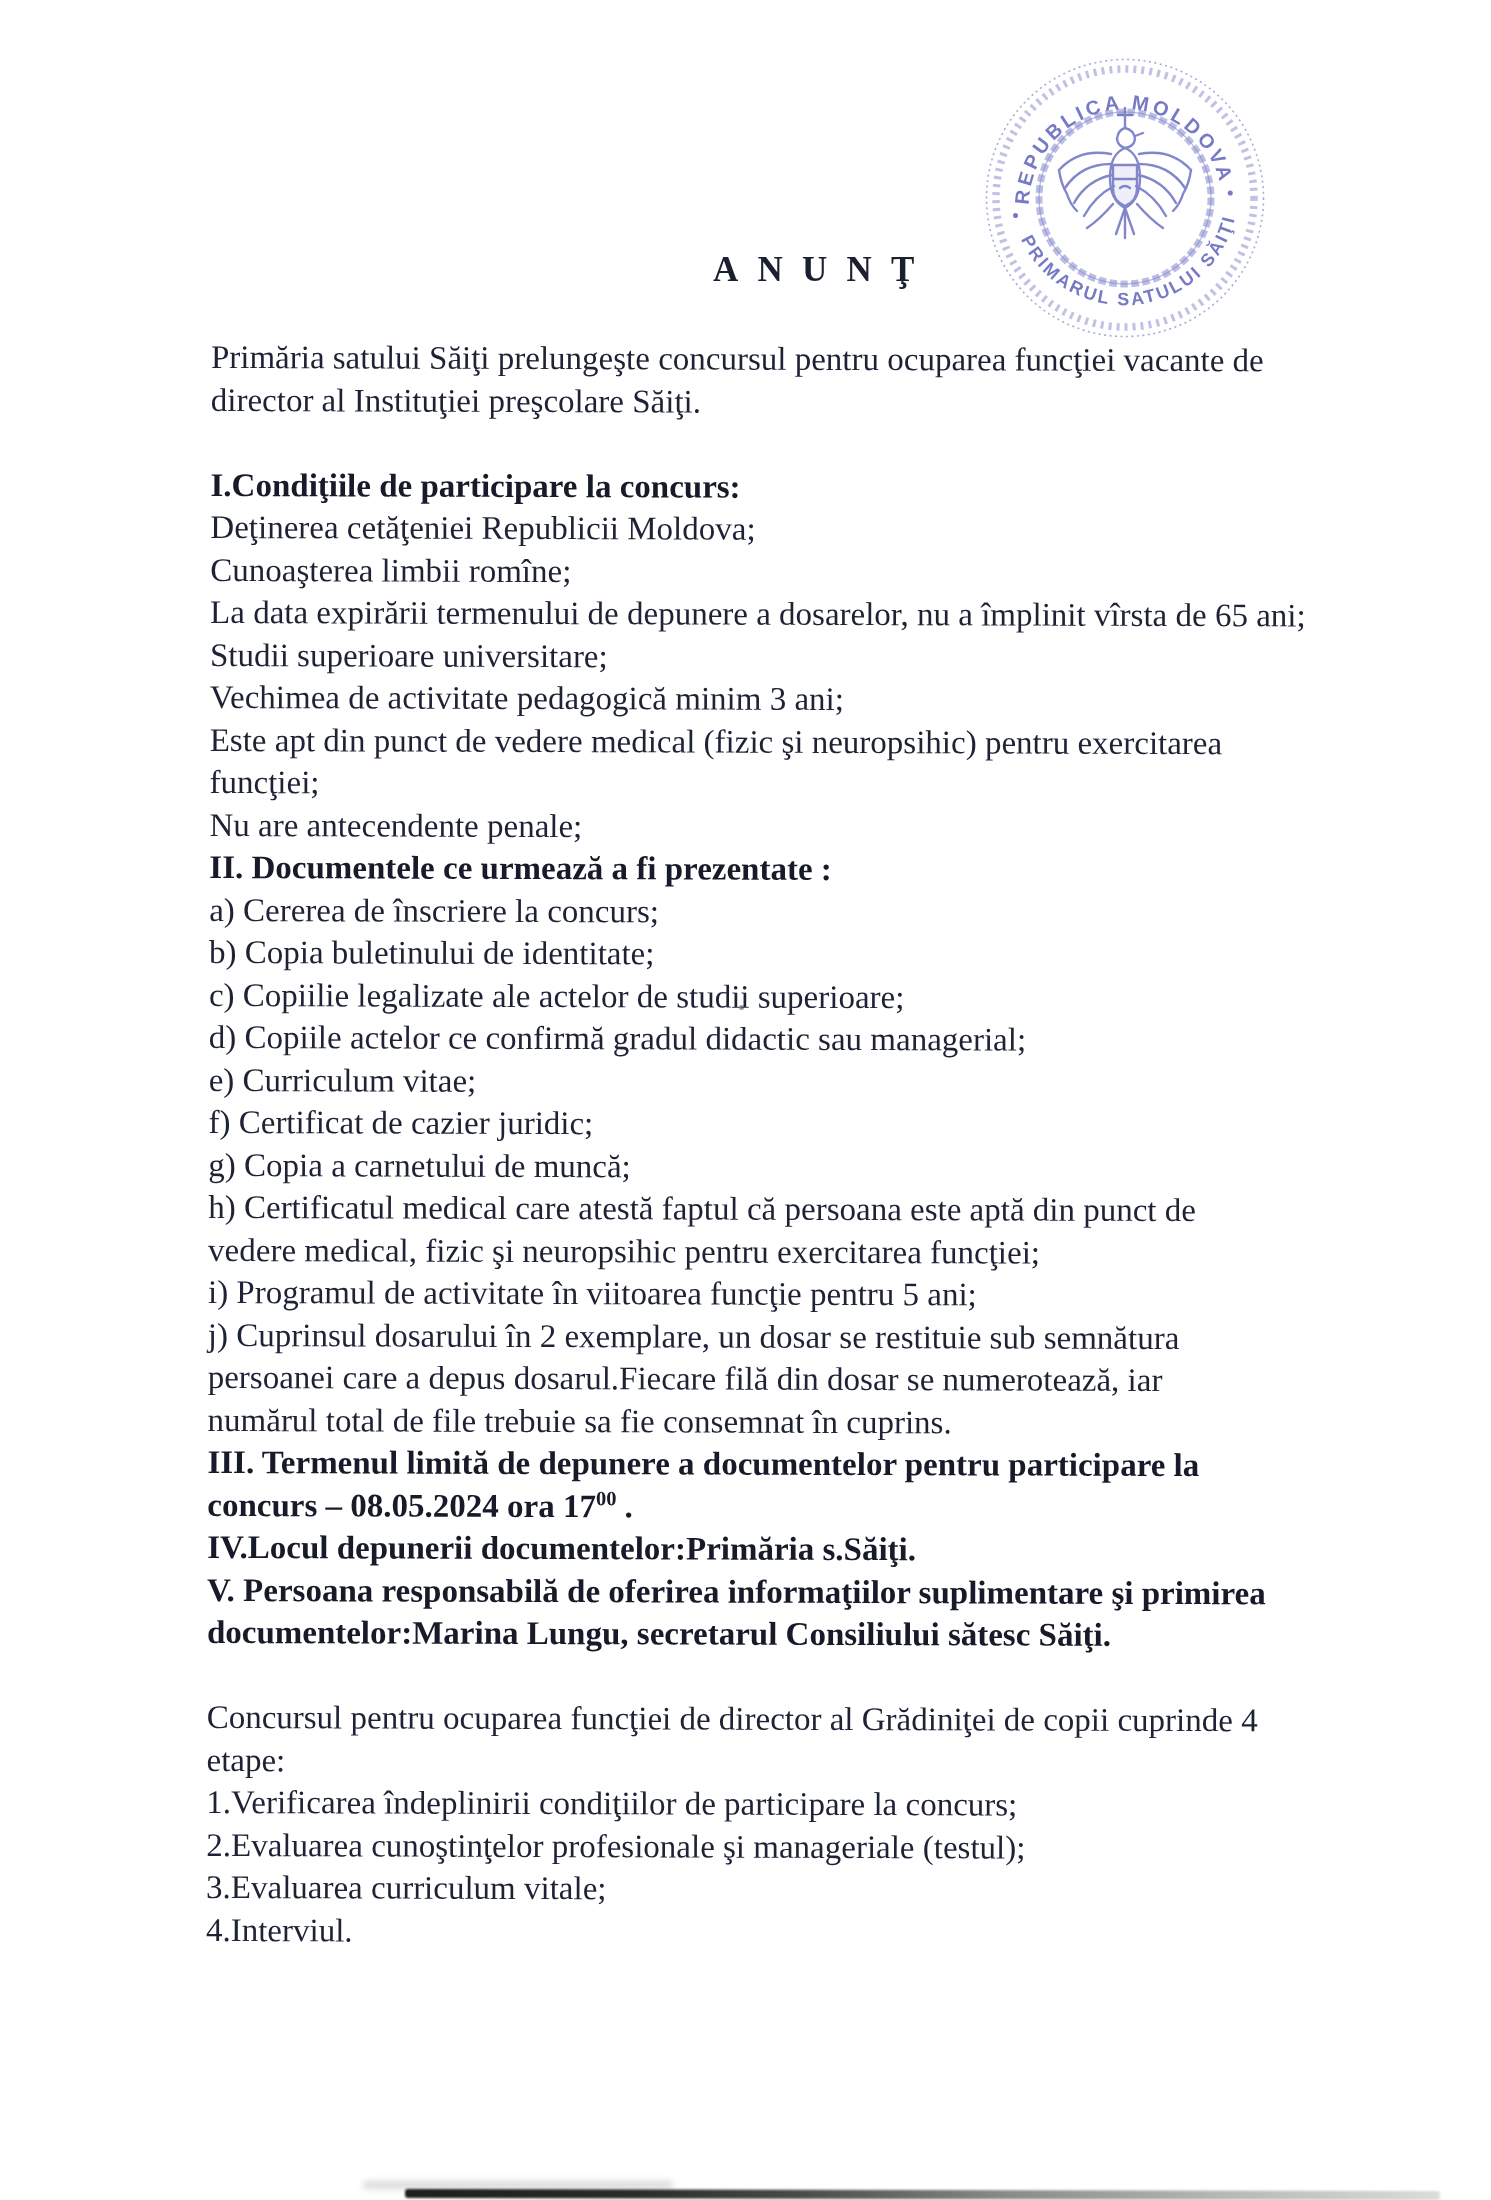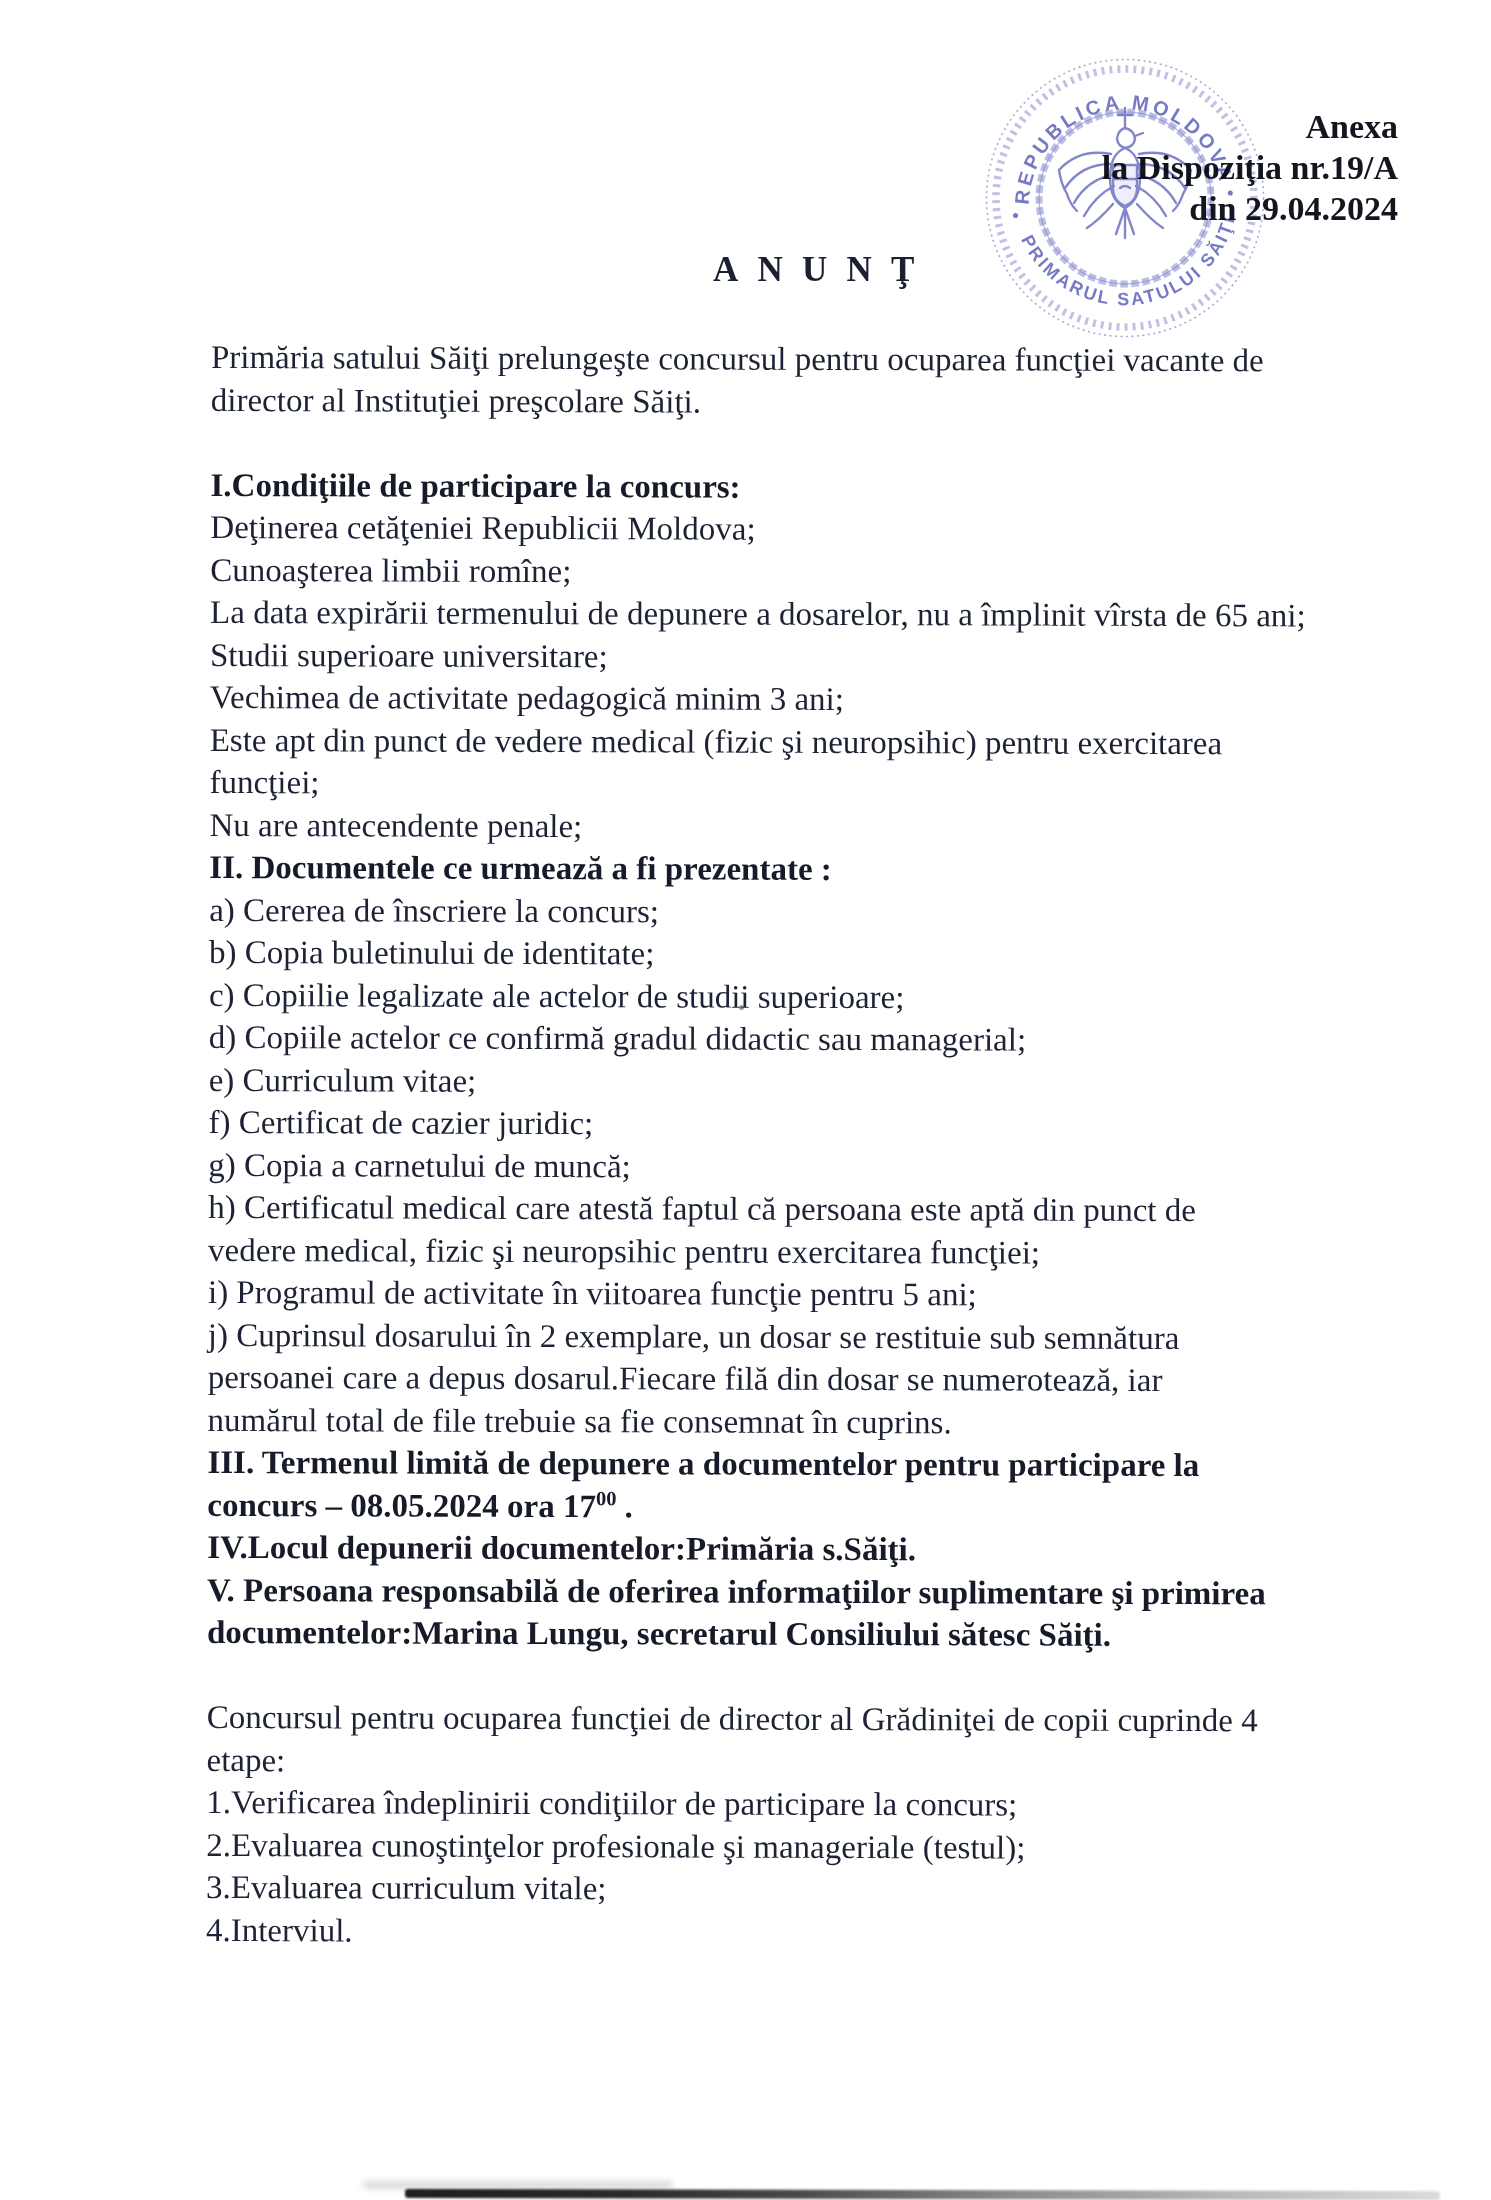--- a/index.html
+++ b/index.html
@@ -117,25 +117,20 @@
         <path d="M150 160 L141 186"></path>
         <path d="M150 160 L150 190"></path>
         <path d="M150 160 L159 186"></path>
 
         <path d="M138 156 Q124 172 112 180"></path>
         <path d="M162 156 Q176 172 188 180"></path>
       </g>
     </svg>
   </div>
 
-  <div class="annex">
-    <div>Anexa</div>
-    <div>la Dispoziţia nr.19/A</div>
-    <div>din 29.04.2024</div>
-  </div>
 
   <div class="doc-title">ANUNŢ</div>
 
   <div class="body-text">
       <div class="line">Primăria satului Săiţi prelungeşte concursul  pentru ocuparea funcţiei vacante de</div>
       <div class="line">director al Instituţiei preşcolare Săiţi.</div>
       <div class="line spacer"></div>
       <div class="line bold">I.Condiţiile de participare la concurs:</div>
       <div class="line">Deţinerea cetăţeniei Republicii Moldova;</div>
       <div class="line">Cunoaşterea limbii romîne;</div>

